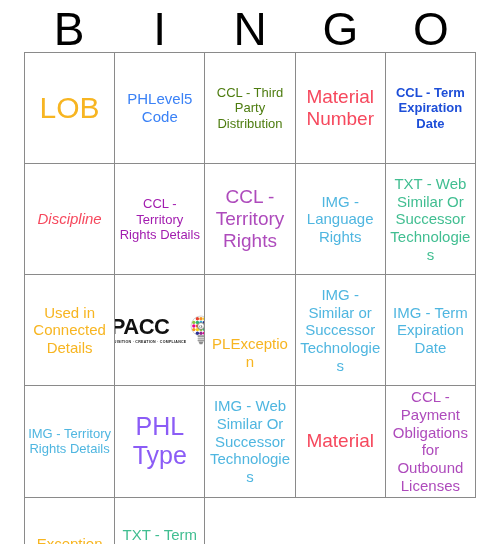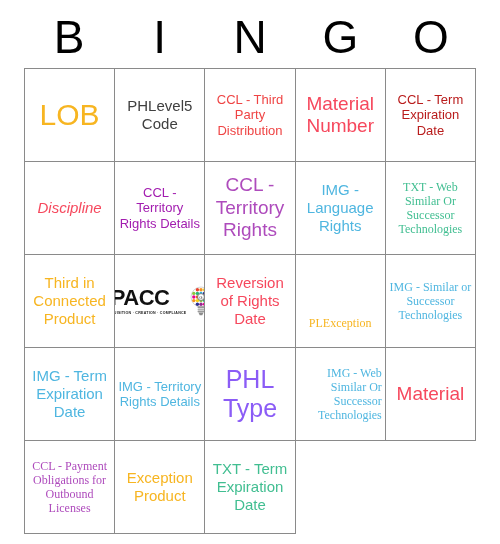--- a/index.html
+++ b/index.html
@@ -64,21 +64,21 @@
   .cell-text {
     display: block;
     width: 100%;
     text-align: center;
     line-height: 1.18;
     font-family: "Liberation Sans", sans-serif;
     word-wrap: break-word;
   }
 
   
-  .sz-xs  { font-size: 12px; font-family: Liberation Serif, serif; }
+  .sz-xs  { font-size: 15px; }
   .sz-s   { font-size: 13px; }
   .sz-m   { font-size: 15px; }
   .sz-l   { font-size: 19px; }
   .sz-xl  { font-size: 25px; }
   .sz-xxl { font-size: 30px; }
 
   
   .logo-cell {
     padding: 0;
   }
@@ -131,48 +131,48 @@
     <div class="header-letter">N</div>
     <div class="header-letter">G</div>
     <div class="header-letter">O</div>
   </div>
 
   <div class="grid" id="bingo-grid">
       <div class="cell">
         <span class="cell-text sz-xxl" style="color: rgb(247, 181, 33);">LOB</span>
       </div>
       <div class="cell">
-        <span class="cell-text sz-m" style="color: #404040;">PHLevel5 Code</span>
-      </div>
-      <div class="cell">
-        <span class="cell-text sz-s" style="color: #ef4444;">CCL - Third Party Distribution</span>
+        <span class="cell-text sz-m" style="color: #3b82f6;">PHLevel5 Code</span>
+      </div>
+      <div class="cell">
+        <span class="cell-text sz-s" style="color: #4d7c0f;">CCL - Third Party Distribution</span>
       </div>
       <div class="cell">
         <span class="cell-text sz-l" style="color: rgb(246, 72, 93);">Material Number</span>
       </div>
       <div class="cell">
-        <span class="cell-text sz-s" style="color: #b91c1c;">CCL - Term Expiration Date</span>
+        <span class="cell-text sz-s" style="color: #1d4ed8; font-weight: bold;">CCL - Term Expiration Date</span>
       </div>
       <div class="cell">
         <span class="cell-text sz-m" style="color: rgb(246, 72, 93); font-style: italic;">Discipline</span>
       </div>
       <div class="cell">
         <span class="cell-text sz-s" style="color: #a21caf;">CCL - Territory Rights Details</span>
       </div>
       <div class="cell">
         <span class="cell-text sz-l" style="color: rgb(174, 75, 188);">CCL - Territory Rights</span>
       </div>
       <div class="cell">
         <span class="cell-text sz-m" style="color: rgb(79, 182, 224);">IMG - Language Rights</span>
       </div>
       <div class="cell">
         <span class="cell-text sz-xs" style="color: rgb(65, 190, 145);">TXT - Web Similar Or Successor Technologies</span>
       </div>
       <div class="cell">
-        <span class="cell-text sz-m" style="color: rgb(247, 181, 33);">Third in Connected Product</span>
+        <span class="cell-text sz-m" style="color: rgb(247, 181, 33);">Used in Connected Details</span>
       </div>
       <div class="cell logo-cell">
         <div class="logo-wrap">
           <div class="logo-textblock">
             <div class="logo-word">IPACC</div>
             <div class="logo-tag">ACQUISITION  ·  CREATION  ·  COMPLIANCE</div>
           </div>
           <span style="display: inline-flex;">
             <svg class="logo-bulb" xmlns="http://www.w3.org/2000/svg" viewBox="0 0 26 30" aria-hidden="true">
               <circle cx="13" cy="11" r="10" fill="#ffffff" stroke="#bbbbbb" stroke-width="0.6"></circle>
@@ -201,39 +201,36 @@
               <text x="13" y="13.2" text-anchor="middle" font-size="4.2" font-family="Liberation Sans, sans-serif" fill="#333333">G</text>
               <rect x="9.6" y="20.3" width="6.8" height="1.7" rx="0.5" fill="#9a9a9a"></rect>
               <rect x="9.6" y="22.4" width="6.8" height="1.7" rx="0.5" fill="#b0b0b0"></rect>
               <rect x="9.6" y="24.5" width="6.8" height="1.7" rx="0.5" fill="#9a9a9a"></rect>
               <path d="M10.4 26.6 h5.2 l-1.3 2.6 h-2.6 z" fill="#8c8c8c"></path>
             </svg>
           </span>
         </div>
       </div>
       <div class="cell">
-        <span class="cell-text sz-m" style="color: rgb(246, 72, 93);">Reversion of Rights Date</span>
-      </div>
-      <div class="cell">
         <span class="cell-text sz-xs" style="color: rgb(247, 181, 33); margin-top: 45px;">PLException</span>
       </div>
       <div class="cell">
         <span class="cell-text sz-xs" style="color: rgb(79, 182, 224);">IMG - Similar or Successor Technologies</span>
       </div>
       <div class="cell">
         <span class="cell-text sz-m" style="color: rgb(79, 182, 224);">IMG - Term Expiration Date</span>
       </div>
       <div class="cell">
         <span class="cell-text sz-s" style="color: rgb(79, 182, 224);">IMG - Territory Rights Details</span>
       </div>
       <div class="cell">
         <span class="cell-text sz-xl" style="color: #8b5cf6;">PHL Type</span>
       </div>
       <div class="cell">
-        <span class="cell-text sz-xs" style="color: rgb(79, 182, 224); text-align: right;">IMG - Web Similar Or Successor Technologies</span>
+        <span class="cell-text sz-xs" style="color: rgb(79, 182, 224);">IMG - Web Similar Or Successor Technologies</span>
       </div>
       <div class="cell">
         <span class="cell-text sz-l" style="color: rgb(246, 72, 93);">Material</span>
       </div>
       <div class="cell">
         <span class="cell-text sz-xs" style="color: rgb(174, 75, 188);">CCL - Payment Obligations for Outbound Licenses</span>
       </div>
       <div class="cell">
         <span class="cell-text sz-m" style="color: rgb(247, 181, 33);">Exception Product</span>
       </div>

